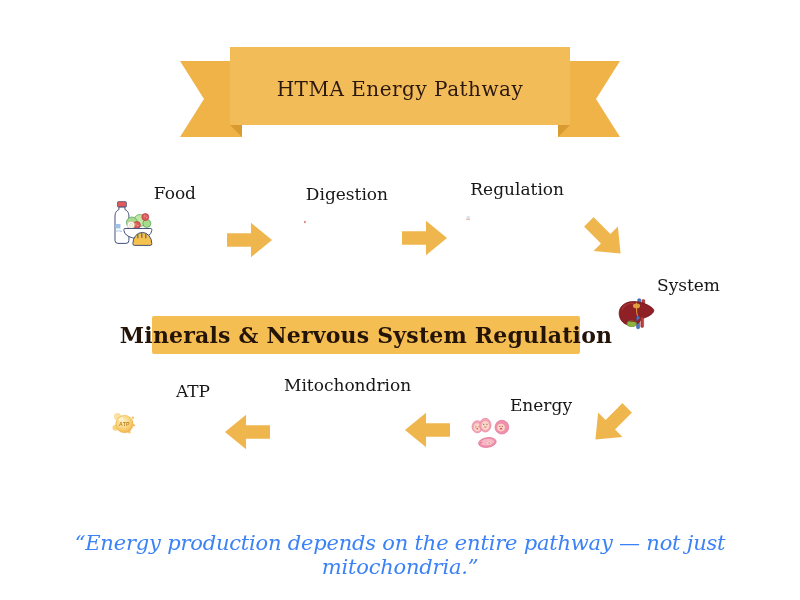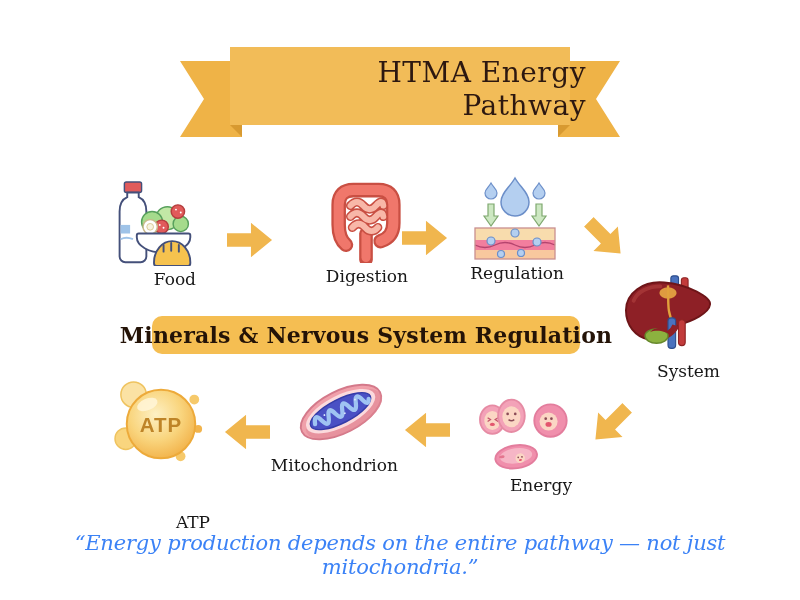--- a/index.html
+++ b/index.html
@@ -6,45 +6,45 @@
   body{
     width:800px;height:600px;position:relative;background:#ffffff;
     font-family:"DejaVu Serif","Liberation Serif",serif;overflow:hidden;
   }
   .abs{position:absolute;}
   
   .ribbon-svg{left:180px;top:47px;}
   .title-overlay{
     left:230px;top:58px;width:340px;height:62px;
     display:flex;align-items:center;justify-content:center;
-    font-size:28px;color:#2d1810;letter-spacing:.5px;text-align:right;padding-left:16px;
-  }
-  
-  .node{display:flex;flex-direction:column;align-items:flex-end;}
+    font-size:20px;color:#2d1810;letter-spacing:.5px;text-align:center;
+  }
+  
+  .node{display:flex;flex-direction:row;align-items:flex-start;}
   .node .label{
     margin-top:3px;font-size:17px;color:#171717;white-space:nowrap;text-align:center;
   }
   .node-food{left:112px;top:180px;width:84px;}
-  .node-digestion{left:304px;top:181px;width:84px;margin-left:20px;}
+  .node-digestion{left:304px;top:181px;width:84px;}
   .node-absorption{left:466px;top:176px;width:98px;}
   .node-liver{left:616px;top:272px;width:104px;}
   .node-cells{left:468px;top:392px;width:104px;}
   .node-mitochondrion{left:284px;top:372px;width:114px;}
   .node-atp{left:112px;top:378px;width:98px;gap:39px;}
   
   .arrow{width:46px;height:40px;}
   .a1{left:227px;top:220px;}
   .a2{left:402px;top:218px;}
   .a3{left:582px;top:218px;transform:rotate(45deg);}
   .a4{left:588px;top:404px;transform:rotate(135deg);}
   .a5{left:404px;top:410px;transform:rotate(180deg);}
   .a6{left:224px;top:412px;transform:rotate(180deg);}
   
   .mid-banner{
-    left:152px;top:316px;width:428px;height:38px;border-radius:10px;
+    left:152px;top:316px;width:428px;height:38px;border-radius:2px;
     background:#f5be52;display:flex;align-items:center;justify-content:center;
     font-size:22px;font-weight:bold;color:#241307;letter-spacing:.2px;white-space:nowrap;
   }
   
   .quote{
     left:0;top:531px;width:800px;text-align:center;
     font-size:21px;font-style:italic;color:#3b82f6;letter-spacing:-0.2px;
   }
 </style>
 </head>

